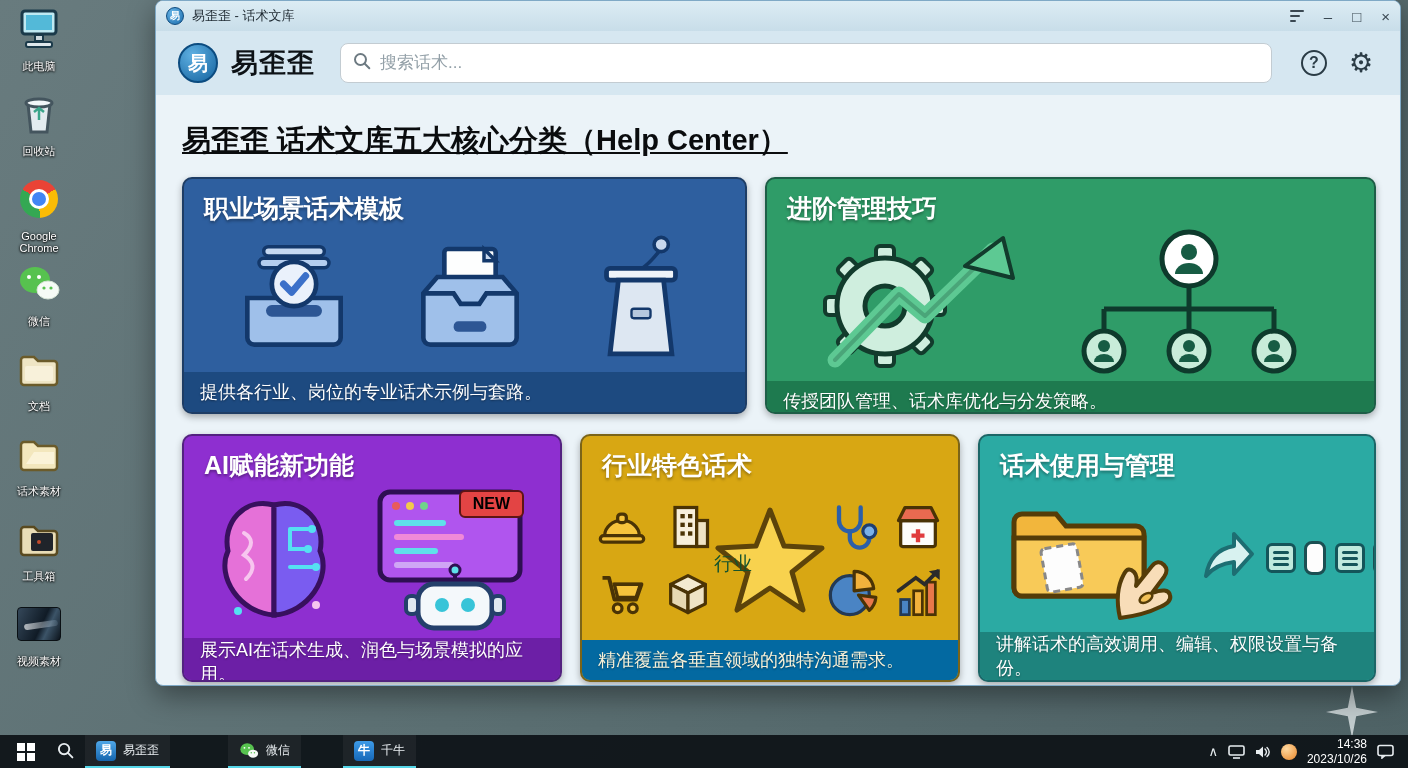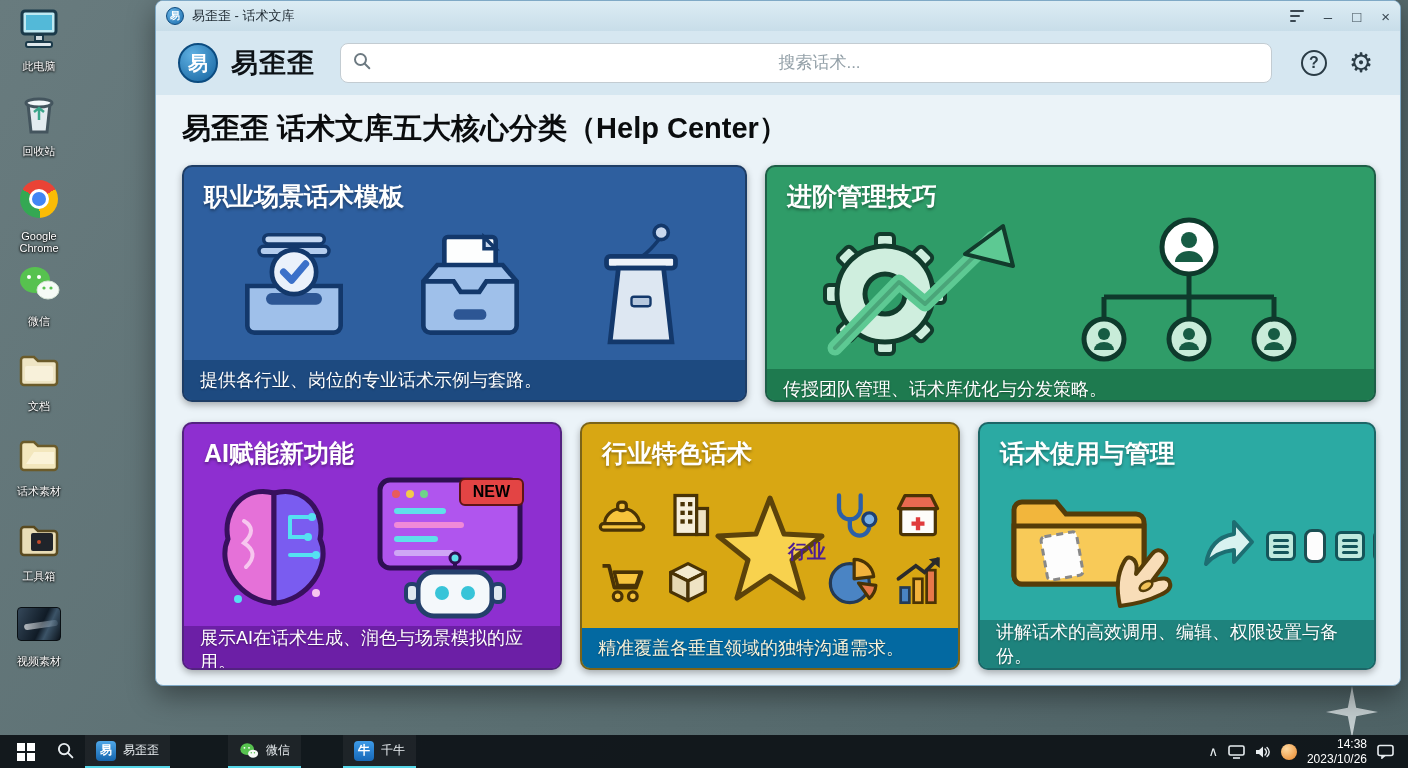--- a/index.html
+++ b/index.html
@@ -47,29 +47,29 @@
   .sort-icon i:nth-child(1){width:14px;} .sort-icon i:nth-child(2){width:10px;} .sort-icon i:nth-child(3){width:6px;}
 
   .appheader { height:64px; flex:0 0 64px; background:#d6e7f1; display:flex; align-items:center; padding:0 22px; gap:13px; }
   .logo-circle { width:40px; height:40px; flex:0 0 40px; border-radius:50%;
     background:radial-gradient(circle at 35% 28%,#5fb0e2,#14639f); border:2px solid #0c4c80;
     color:#fff; font-size:20px; font-weight:bold; display:flex; align-items:center; justify-content:center; }
   .brand { font-size:27px; font-weight:800; color:#0d1216; letter-spacing:1px; }
   .searchbox { flex:1; height:40px; margin:0 12px; background:#fff; border:1px solid #c3ccd2;
     border-radius:8px; display:flex; align-items:center; padding:0 12px; gap:9px; }
   .searchbox input { border:0; outline:0; flex:1; font-size:17px; color:#333; background:transparent;
-    font-family:"Liberation Sans","DejaVu Sans",sans-serif;text-align:center; }
+    font-family:"Liberation Sans","DejaVu Sans",sans-serif; }
   .searchbox input::placeholder { color:#93a0a8; }
   .hdr-ico { width:34px; height:34px; display:flex; align-items:center; justify-content:center;
     font-size:22px; color:#2b3c46; }
   .help-ring { width:26px; height:26px; border:2px solid #2b3c46; border-radius:50%;
     display:flex; align-items:center; justify-content:center; font-size:16px; font-weight:bold; }
 
   .content { flex:1; padding:14px 24px 16px 26px; overflow:hidden; }
-  .page-title { font-size:29px; font-weight:800; color:#0a0c0e; margin:0 0 16px; }
+  .page-title { font-size:29px; font-weight:800; color:#0a0c0e; margin:12px 0 16px;text-decoration:underline; }
 
   .row { display:flex; gap:18px; }
   .row1 { margin-bottom:20px;border-radius:10px; }
   .card { border-radius:10px; overflow:hidden; display:flex; flex-direction:column;
     color:#fff; border:2px solid rgba(10,20,30,.45); box-shadow:0 3px 7px rgba(0,0,0,.3); }
   .card-title { font-size:25px; font-weight:800; padding:13px 20px 2px; text-shadow:0 2px 3px rgba(0,0,0,.35); }
   .card-art { flex:1; position:relative; display:flex; align-items:center; justify-content:center; }
   .card-caption { flex:0 0 40px; display:flex; align-items:center; padding:0 16px; font-size:18px;
     text-shadow:0 1px 2px rgba(0,0,0,.4); }
 
@@ -89,21 +89,21 @@
   .c3 .card-art { gap:26px; }
 
   .new-badge { position:absolute; top:6px; right:16px; background:#e34444; border:2px solid #5e1515;
     color:#000000; font-weight:800; font-size:16px; padding:3px 12px; border-radius:6px; }
 
   
   .ind-wrap { display:grid; grid-template-columns:1fr auto 1fr; align-items:center; width:100%; padding:0 14px; }
   .mini-grid { display:grid; grid-template-columns:52px 52px; gap:10px 14px; justify-content:center; }
   .star-wrap { position:relative; width:112px; height:112px; }
   .star-wrap span { position:absolute; left:0; right:0; top:52%; transform:translateY(-50%);
-    text-align:right; font-size:19px; font-weight:700; color:#4c1d95; }
+    text-align:left; font-size:19px; font-weight:400; color:#14532d; }
 
   
   .usage-wrap { display:flex; align-items:center; width:100%; padding:0 14px 0 20px; gap:10px; }
   .reply-col { display:flex; flex-direction:row; gap:9px; flex:1; max-width:200px; }
   .reply-row { display:flex; gap:8px; align-items:center; }
   .reply-ico { width:30px; height:30px; background:#bfeade; border:3px solid #14555a; border-radius:6px;
     display:flex; flex-direction:column; justify-content:center; gap:3px; padding:0 4px; }
   .reply-ico i { height:3px; background:#14555a; border-radius:2px; }
   .reply-lines { flex:1; height:34px; background:#fdfdfd; border:3px solid #1b4f53; border-radius:8px;
     display:flex; flex-direction:column; justify-content:center; gap:4px; padding:0 8px; }

